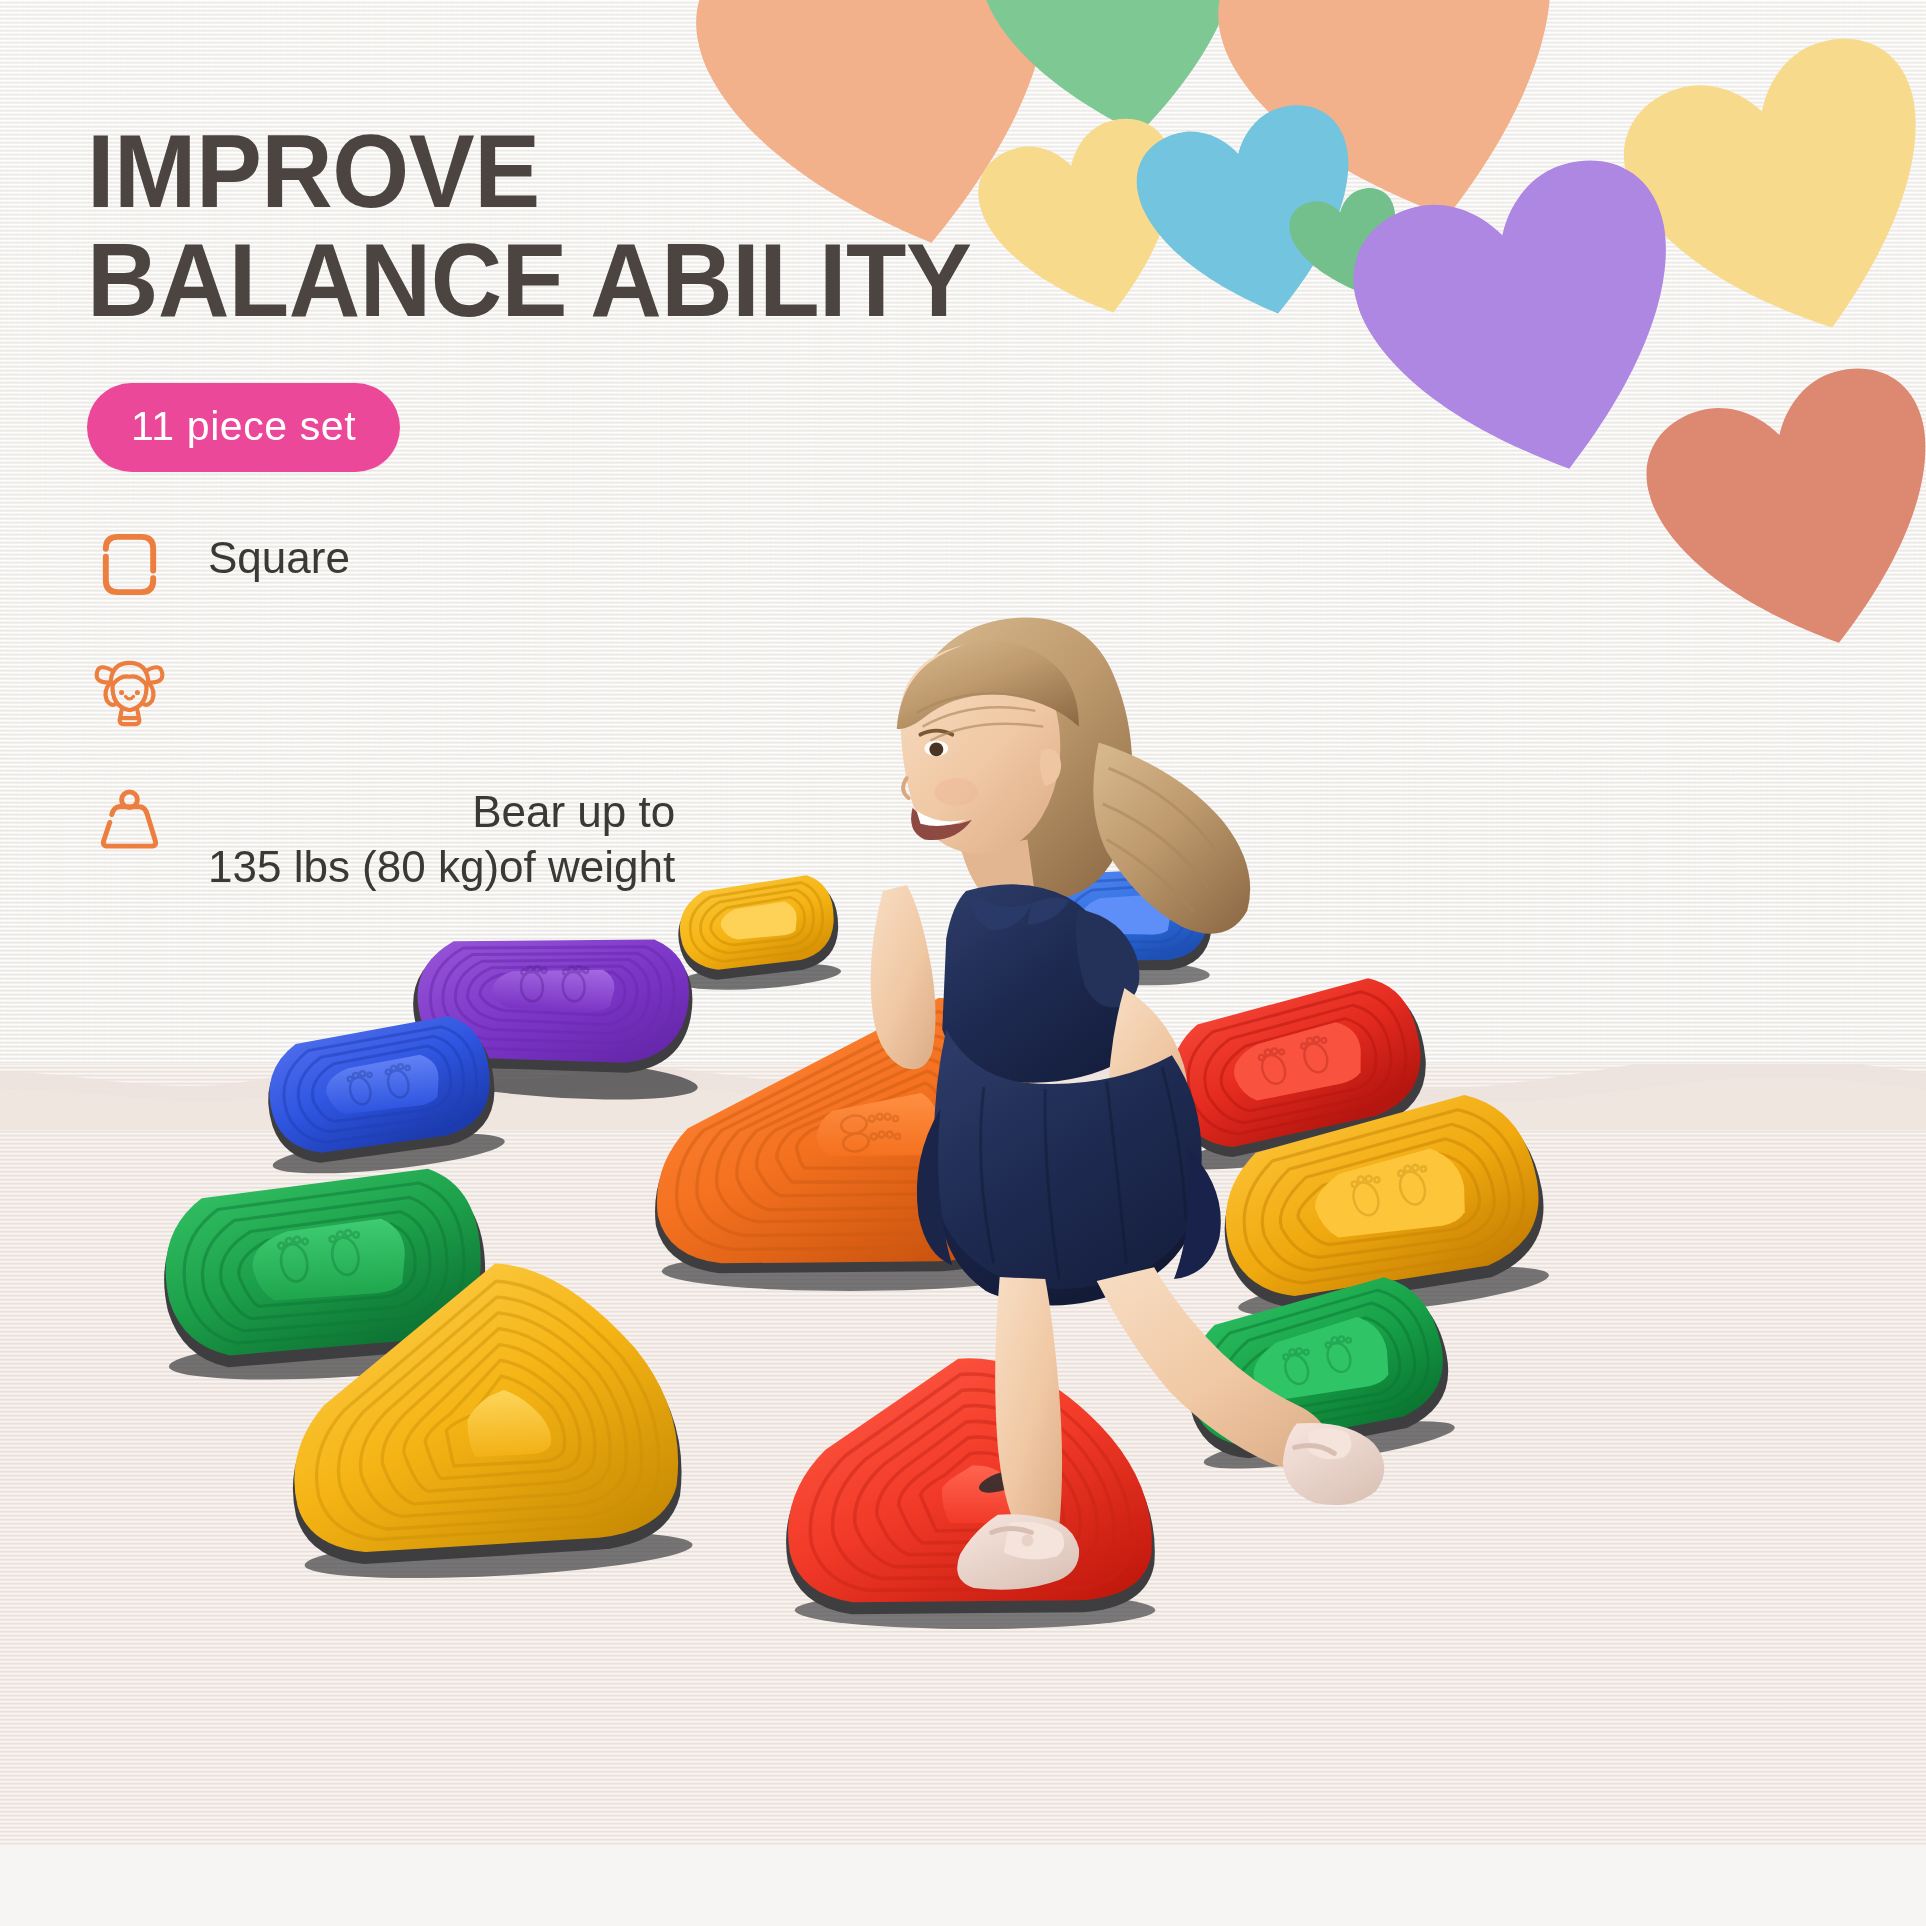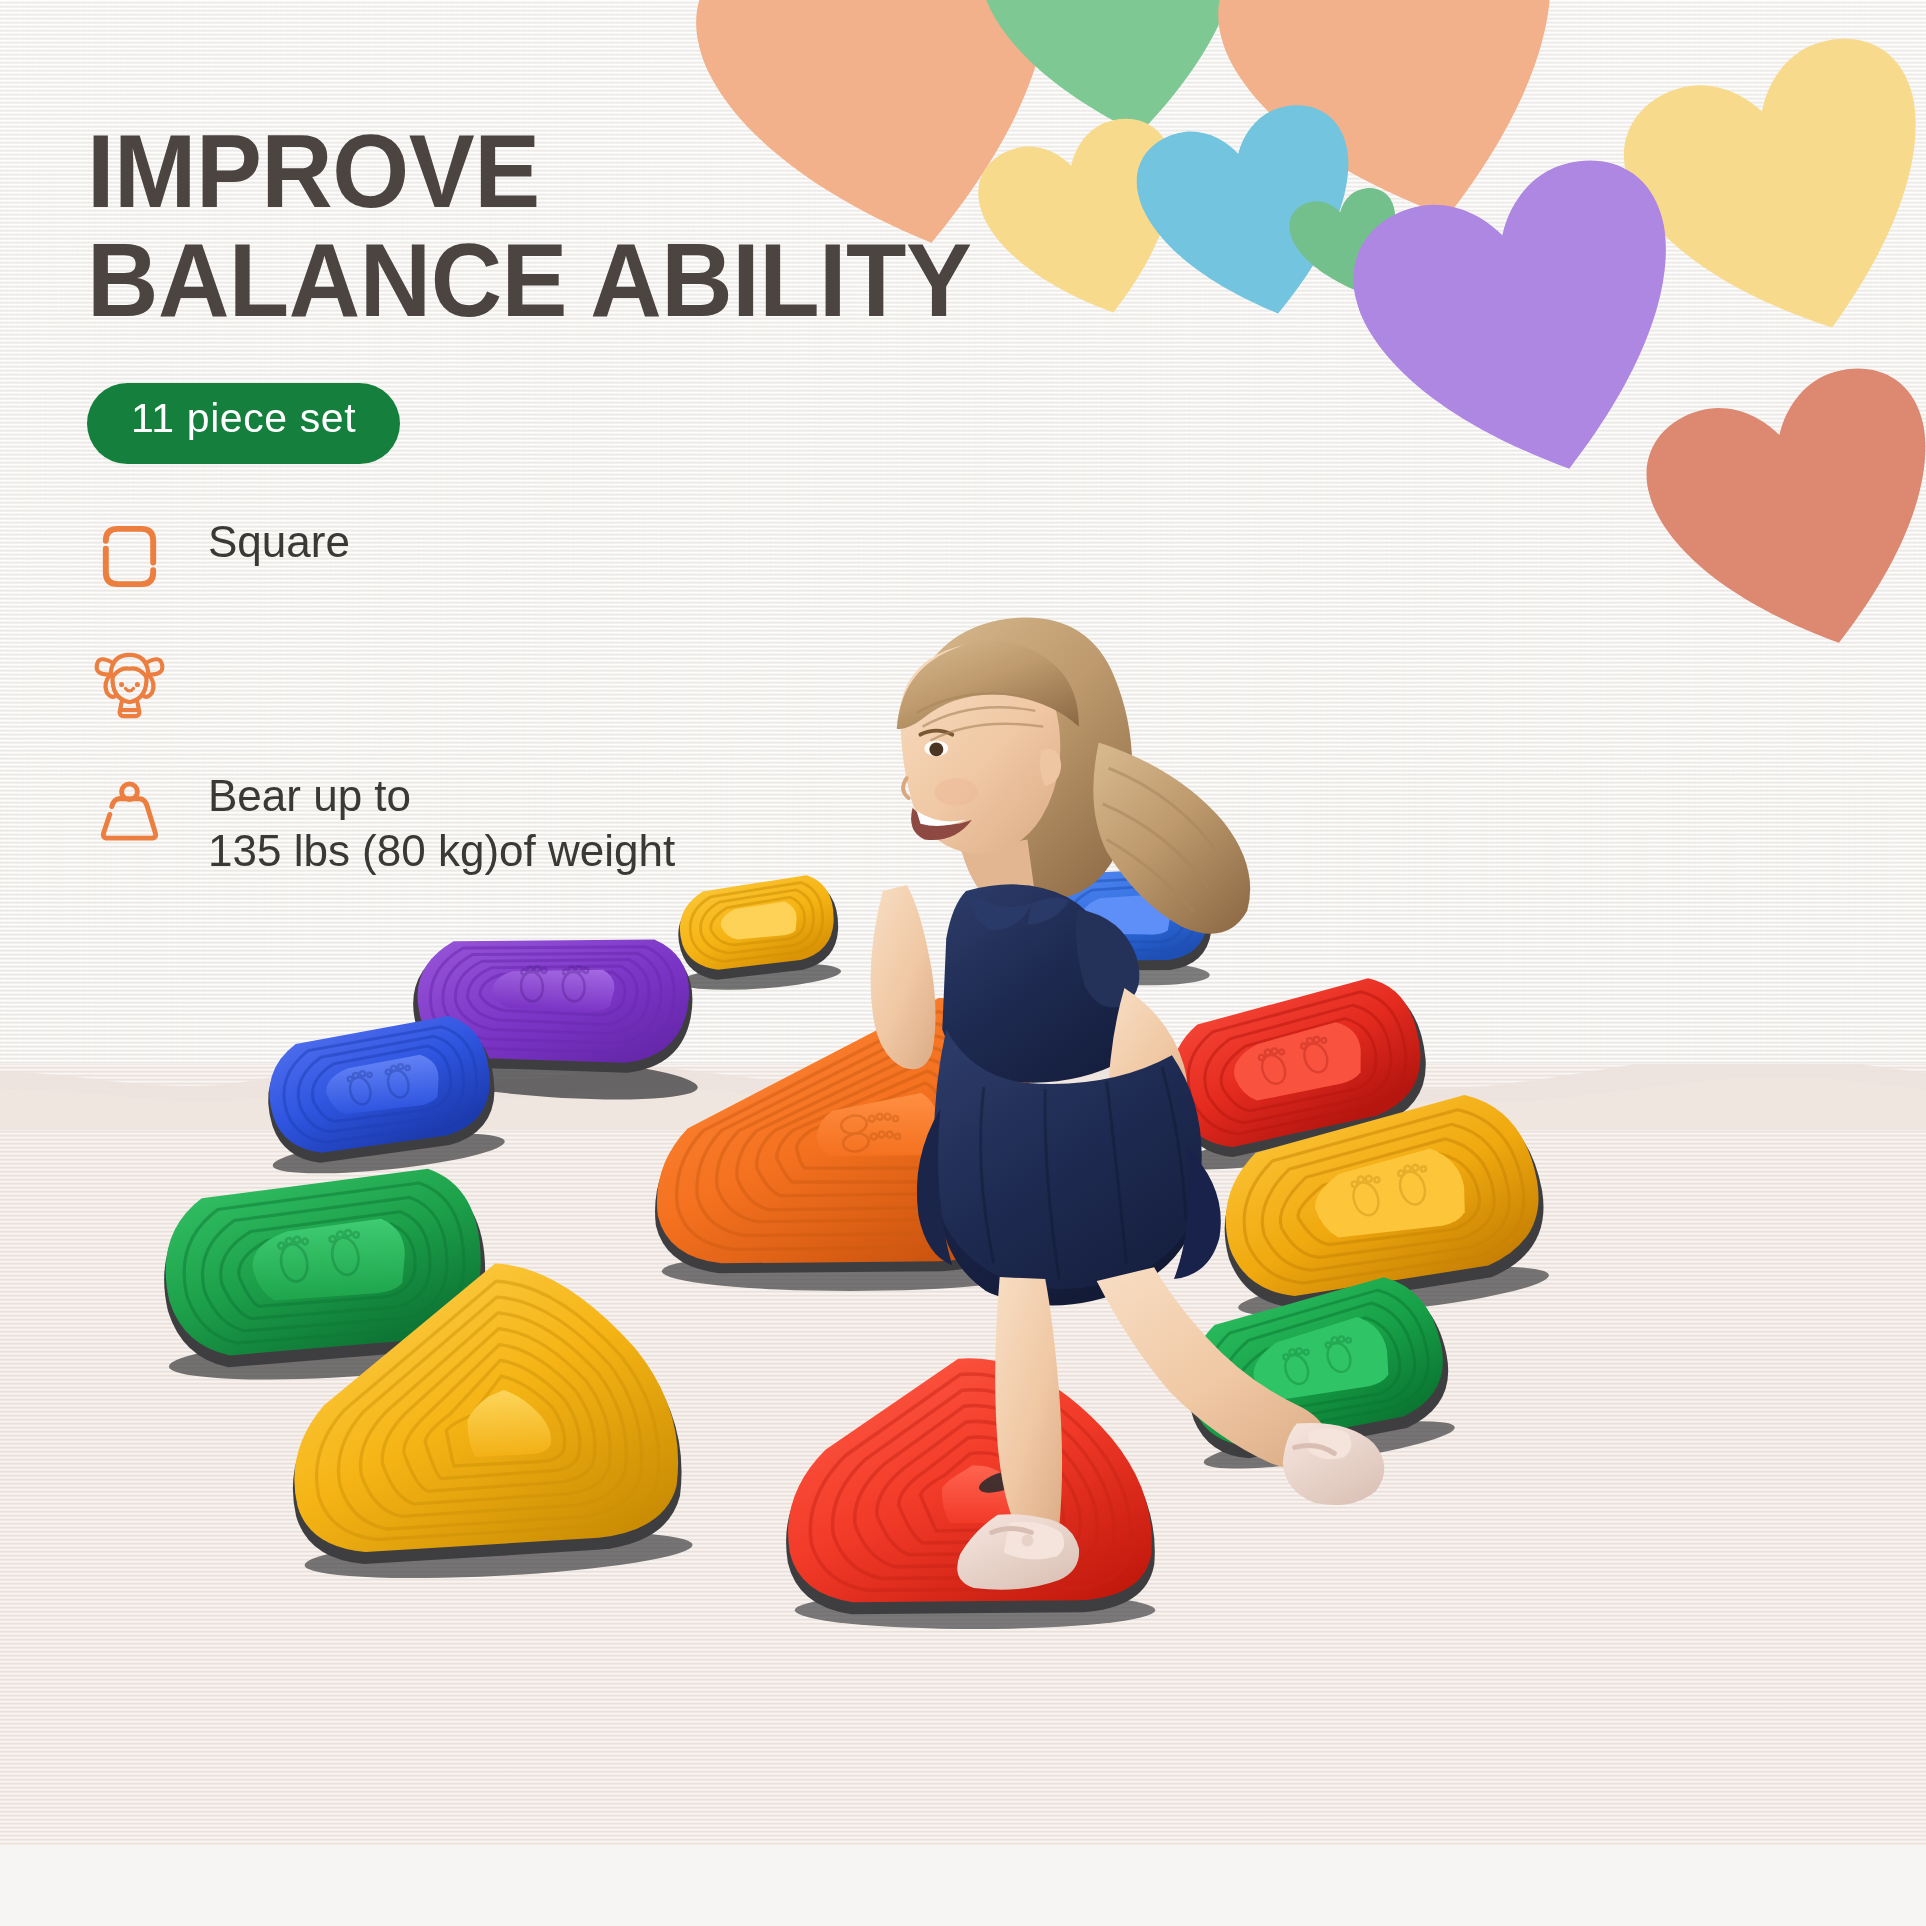--- a/index.html
+++ b/index.html
@@ -96,26 +96,26 @@
     font-size: 55px;
     line-height: 1.15;
     font-weight: 300;
     color: #4F4A47;
     letter-spacing: 0.4px;
   }
 
   .badge {
     display: inline-block;
     margin-top: 48px;
-    background: #15803d;
+    background: #ec4899;
     color: #FFFFFF;
     font-size: 41px;
     font-weight: 400;
     letter-spacing: 0.6px;
-    padding: 12px 44px 22px 44px;
+    padding: 20px 44px 22px 44px;
     border-radius: 46px;
     box-shadow: 0 2px 0 rgba(0,0,0,0.02);
   }
 
   .features { margin-top: 50px; }
   .feature {
     display: flex;
     align-items: flex-start;
     gap: 36px;
     margin-bottom: 42px;
@@ -126,20 +126,22 @@
     width: 85px; height: 85px;
     display: flex; align-items: center; justify-content: center;
   }
   .fic svg { display: block; }
   .ftext {
     font-size: 44px;
     line-height: 1.25;
     font-weight: 300;
     color: #3B3936;
     white-space: pre-line;
+    padding-top: 8px;
+    text-align: right;
   }
 
   
   .stone {
     position: absolute;
     transform-origin: 50% 50%;
   }
   .stone svg { display: block; width: 100%; height: 100%; overflow: visible; }
 
   

